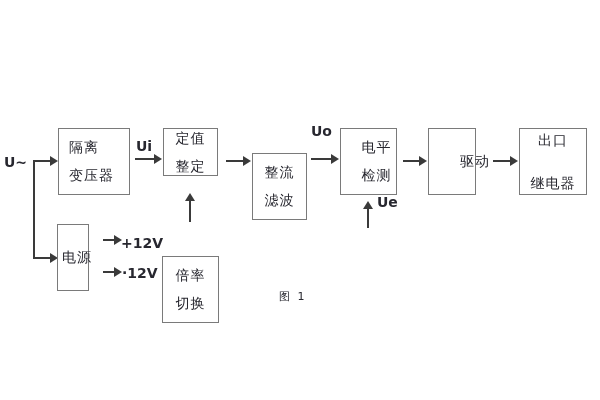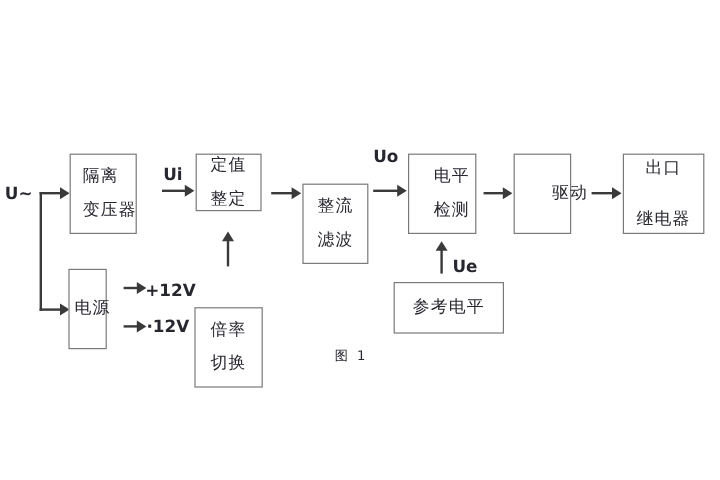--- a/index.html
+++ b/index.html
@@ -66,21 +66,21 @@
 </head>
 <body>
 
 <div id="stage">
 
   <div class="sig" style="left:4px;top:155px;">U~</div>
   <div class="vline" style="left:33px;top:160px;height:99px;"></div>
   <div class="harrow" style="left:33px;top:160px;width:18px;"></div>
   <div class="harrow" style="left:33px;top:257px;width:18px;"></div>
 
-  <div class="block align-left" style="left:58px;top:128px;width:56px;height:67px;">
+  <div class="block align-left" style="left:58px;top:128px;width:72px;height:67px;">
     <span>隔离</span>
     <span>变压器</span>
   </div>
 
   <div class="sig" style="left:136px;top:139px;">Ui</div>
   <div class="harrow" style="left:135px;top:158px;width:20px;"></div>
 
   <div class="block" style="left:163px;top:128px;width:55px;height:48px;">
     <span>定值</span>
     <span>整定</span>
@@ -123,21 +123,18 @@
 
   <div class="harrow" style="left:103px;top:271px;width:12px;"></div>
   <div class="sig" style="left:122px;top:266px;">·12V</div>
 
   <div class="block" style="left:162px;top:224px;width:57px;height:67px;margin-top:32px;">
     <span>倍率</span>
     <span>切换</span>
   </div>
   <div class="varrow" style="left:189px;top:200px;height:22px;"></div>
 
-  <div class="block" style="left:328px;top:235px;width:92px;height:43px;">
-    <span>参考电平</span>
-  </div>
   <div class="varrow" style="left:367px;top:208px;height:20px;"></div>
-  <div class="sig" style="left:377px;top:216px;">Ue</div>
+  <div class="sig" style="left:377px;top:195px;">Ue</div>
 
   <div class="caption" style="left:279px;top:289px;">图 1</div>
 
 </div>
 
 </body></html>

